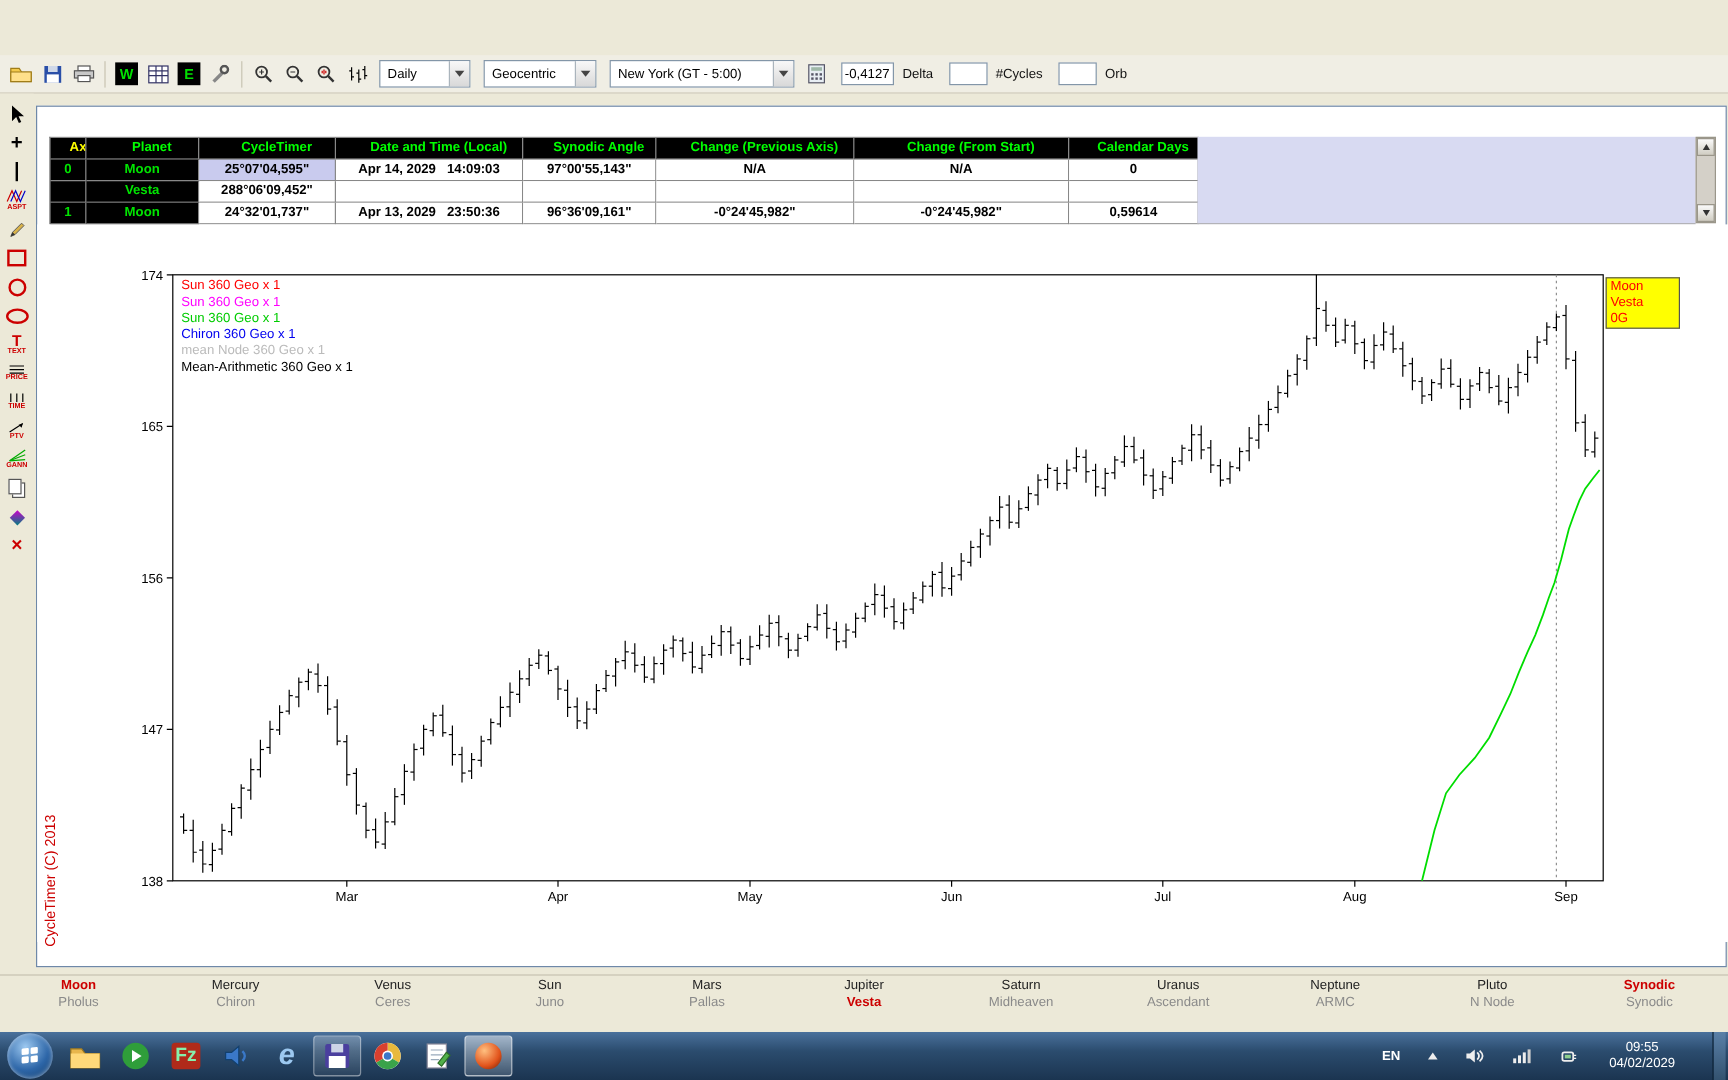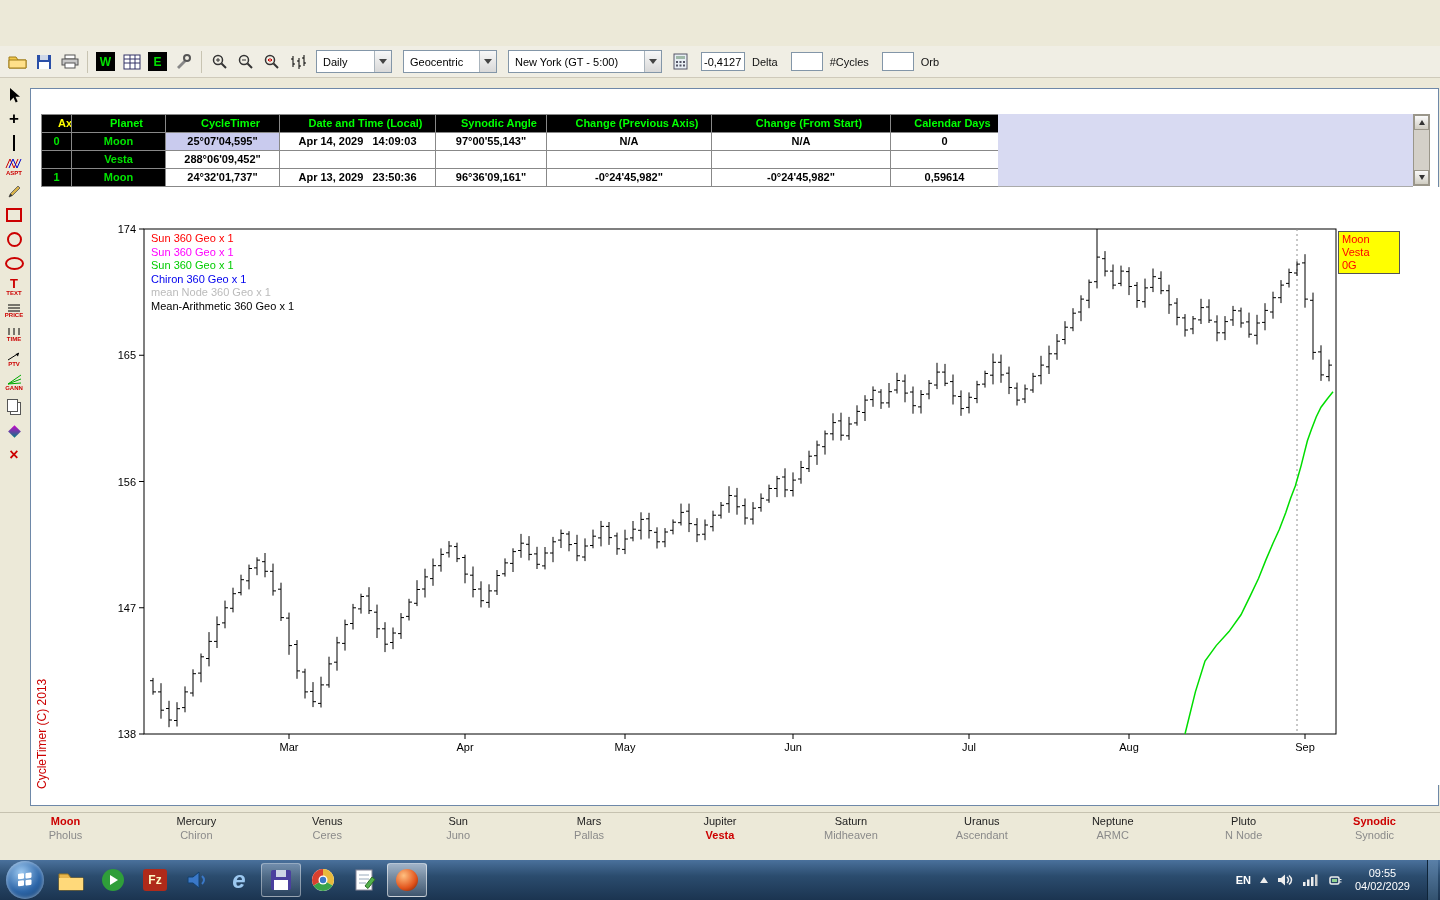--- a/index.html
+++ b/index.html
@@ -98,24 +98,24 @@
   .progress-fill{width:18%;height:100%;background:repeating-linear-gradient(90deg,#00b400 0 8px,#e8f4e8 8px 10px);}
   .pct{font-weight:bold;margin-left:12px;}
   .abortmsg{margin-left:32px;}
 
   
   .taskbar{left:0;top:860px;width:1440px;height:40px;background:linear-gradient(180deg,#4a719c,#2b4c6e 40%,#1b3450);display:flex;align-items:center;}
   .orb{width:38px;height:38px;margin:0 6px;border-radius:50%;background:radial-gradient(circle at 40% 30%,#9cc8f0,#2d66a8 55%,#123a66);display:flex;align-items:center;justify-content:center;box-shadow:inset 0 0 4px rgba(255,255,255,.6);}
   .ticon{width:40px;height:34px;margin:0 1px;border-radius:3px;display:flex;align-items:center;justify-content:center;}
   .ticon.open{background:linear-gradient(rgba(255,255,255,.25),rgba(255,255,255,.06));border:1px solid rgba(255,255,255,.4);box-sizing:border-box;}
   .ticon.active{background:linear-gradient(rgba(255,255,255,.5),rgba(255,255,255,.15));border:1px solid rgba(255,255,255,.55);box-sizing:border-box;}
-  .fz{width:24px;height:22px;background:#b02a1a;border-radius:3px;color:#fef9c3;font-size:12px;font-weight:bold;display:flex;align-items:center;justify-content:center;}
+  .fz{width:24px;height:22px;background:#b02a1a;border-radius:3px;color:#86efac;font-size:16px;font-weight:bold;display:flex;align-items:center;justify-content:center;}
   .ie-e{color:#9cc8f0;font-size:24px;font-weight:bold;font-style:italic;line-height:24px;}
   .ct-dot{width:22px;height:22px;border-radius:50%;background:radial-gradient(circle at 35% 30%,#ffc080,#e2541c 60%,#6c1a02);}
-  .tray{margin-left:auto;display:flex;align-items:center;gap:9px;color:#fff;padding-right:2px;}
+  .tray{margin-left:auto;display:flex;align-items:center;gap:23px;color:#fff;padding-right:2px;}
   .tray-txt{font-size:11px;font-weight:bold;}
   .tri-up-w{width:0;height:0;border-left:4px solid transparent;border-right:4px solid transparent;border-bottom:6px solid #eee;}
   .clock{text-align:center;font-size:11px;line-height:13px;margin-left:4px;}
   .showdesk{width:10px;height:40px;background:linear-gradient(180deg,#5a80a8,#33526f);border-left:1px solid #0e2438;margin-left:8px;}
 </style>
 </head>
 <body>
 
 <div class="screen">
 

